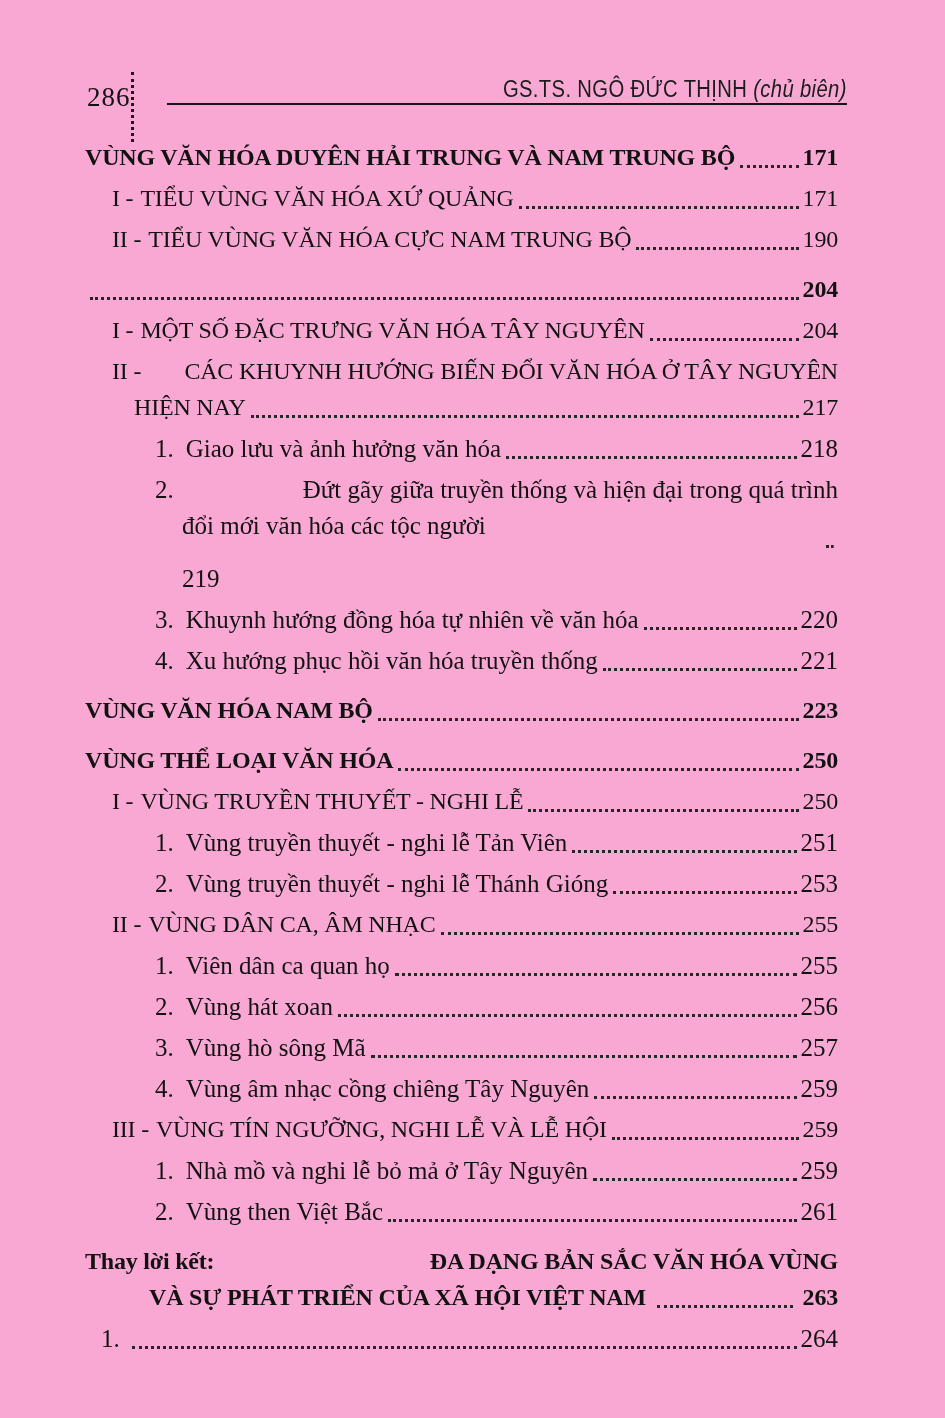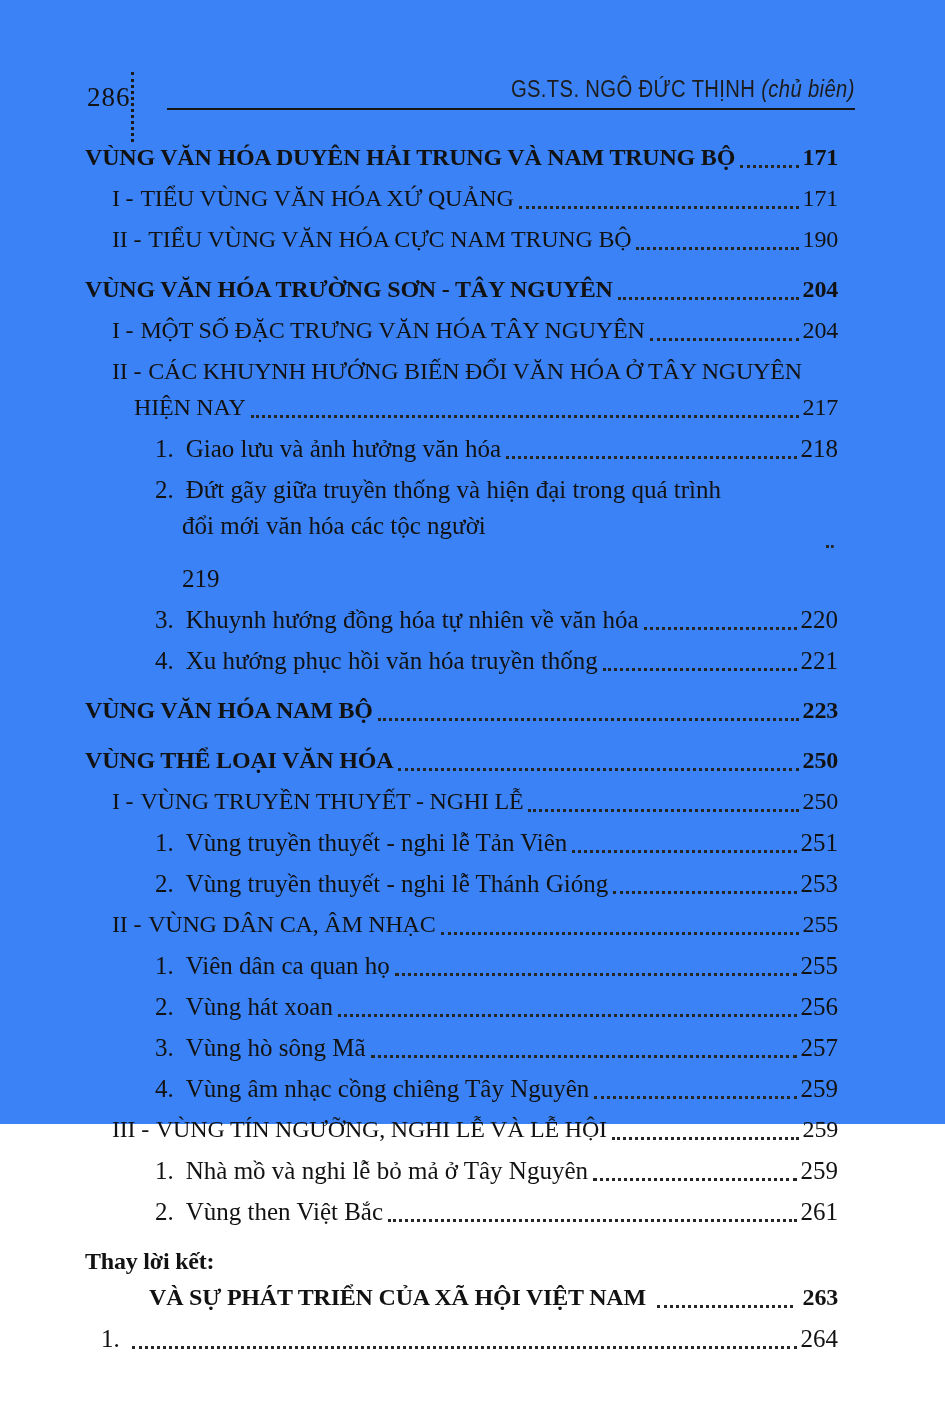--- a/index.html
+++ b/index.html
@@ -3,53 +3,52 @@
 <meta charset="utf-8">
 <style>
   * { margin:0; padding:0; box-sizing:border-box; }
   html,body { width:945px; height:1418px; }
   body {
     background:#ffffff;
     color:#121212;
     font-family:"Liberation Serif","DejaVu Serif",serif;
     overflow:hidden;
   }
-  .page { position:relative; width:945px; height:1124px; background:#3b82f6; }
+  .page { position:relative; width:945px; height:1418px; background:#f9a8d4; }
 
   
   .hdr { position:absolute; top:70px; left:85px; right:90px; height:74px; }
   .hdr .pageno {
     position:absolute; left:2px; top:12px;
     font-size:27px; letter-spacing:1px; color:#121212;
   }
   .hdr .vdots {
     position:absolute; left:46px; top:2px; height:70px; width:0;
     border-left:3.5px dotted #1b1b1b;
   }
   .hdr .runwrap {
-    position:absolute; left:82px; right:0; top:6px;
+    position:absolute; left:82px; right:8px; top:6px;
     text-align:right;
     border-bottom:2.5px solid #161616;
-    padding-bottom:5px;
   }
   .hdr .runhead {
     display:inline-block;
     font-family:"Liberation Sans","DejaVu Sans",sans-serif;
     font-size:23px; letter-spacing:0.4px; color:#1c1c1c;
     transform:scaleX(0.88); transform-origin:100% 50%;
     white-space:nowrap;
   }
   .hdr .runhead .it { font-style:italic; }
 
   
   .toc { position:absolute; left:85px; top:128px; width:753px; }
   .entry {}
   .line {
     display:flex; align-items:baseline;
-    line-height:41px; font-size:25px; white-space:nowrap;
+    line-height:41px; font-size:25px; white-space:nowrap;justify-content:space-between;
   }
   .line.cont { margin-top:-5px; }
   .lbl { margin-right:9px; }
   .txt {}
   .leader {
     flex:1 1 auto; min-width:8px;
     border-bottom:3px dotted #262626;
     margin:0 4px 9px 5px;
     align-self:flex-end;
     transform:translateY(-1px);
@@ -109,21 +108,20 @@
       <div class="entry h2">
         <div class="line">
           <span class="lbl">II -</span>
           <span class="txt">TIỂU VÙNG VĂN HÓA CỰC NAM TRUNG BỘ</span>
           <span class="leader"></span>
           <span class="pg">190</span>
         </div>
       </div>
       <div class="entry h1">
         <div class="line">
-          <span class="txt">VÙNG VĂN HÓA TRƯỜNG SƠN - TÂY NGUYÊN</span>
           <span class="leader"></span>
           <span class="pg">204</span>
         </div>
       </div>
       <div class="entry h2">
         <div class="line">
           <span class="lbl">I -</span>
           <span class="txt">MỘT SỐ ĐẶC TRƯNG VĂN HÓA TÂY NGUYÊN</span>
           <span class="leader"></span>
           <span class="pg">204</span>
@@ -273,20 +271,21 @@
         <div class="line">
           <span class="lbl">2.</span>
           <span class="txt">Vùng then Việt Bắc</span>
           <span class="leader"></span>
           <span class="pg">261</span>
         </div>
       </div>
       <div class="entry conclusion">
         <div class="line">
           <span class="lbl">Thay lời kết:</span>
+          <span class="txt">ĐA DẠNG BẢN SẮC VĂN HÓA VÙNG</span>
         </div>
         <div class="line cont">
           <span class="txt">VÀ SỰ PHÁT TRIỂN CỦA XÃ HỘI VIỆT NAM</span>
           <span class="leader"></span>
           <span class="pg">263</span>
         </div>
       </div>
       <div class="entry h3flat">
         <div class="line">
           <span class="lbl">1.</span>

